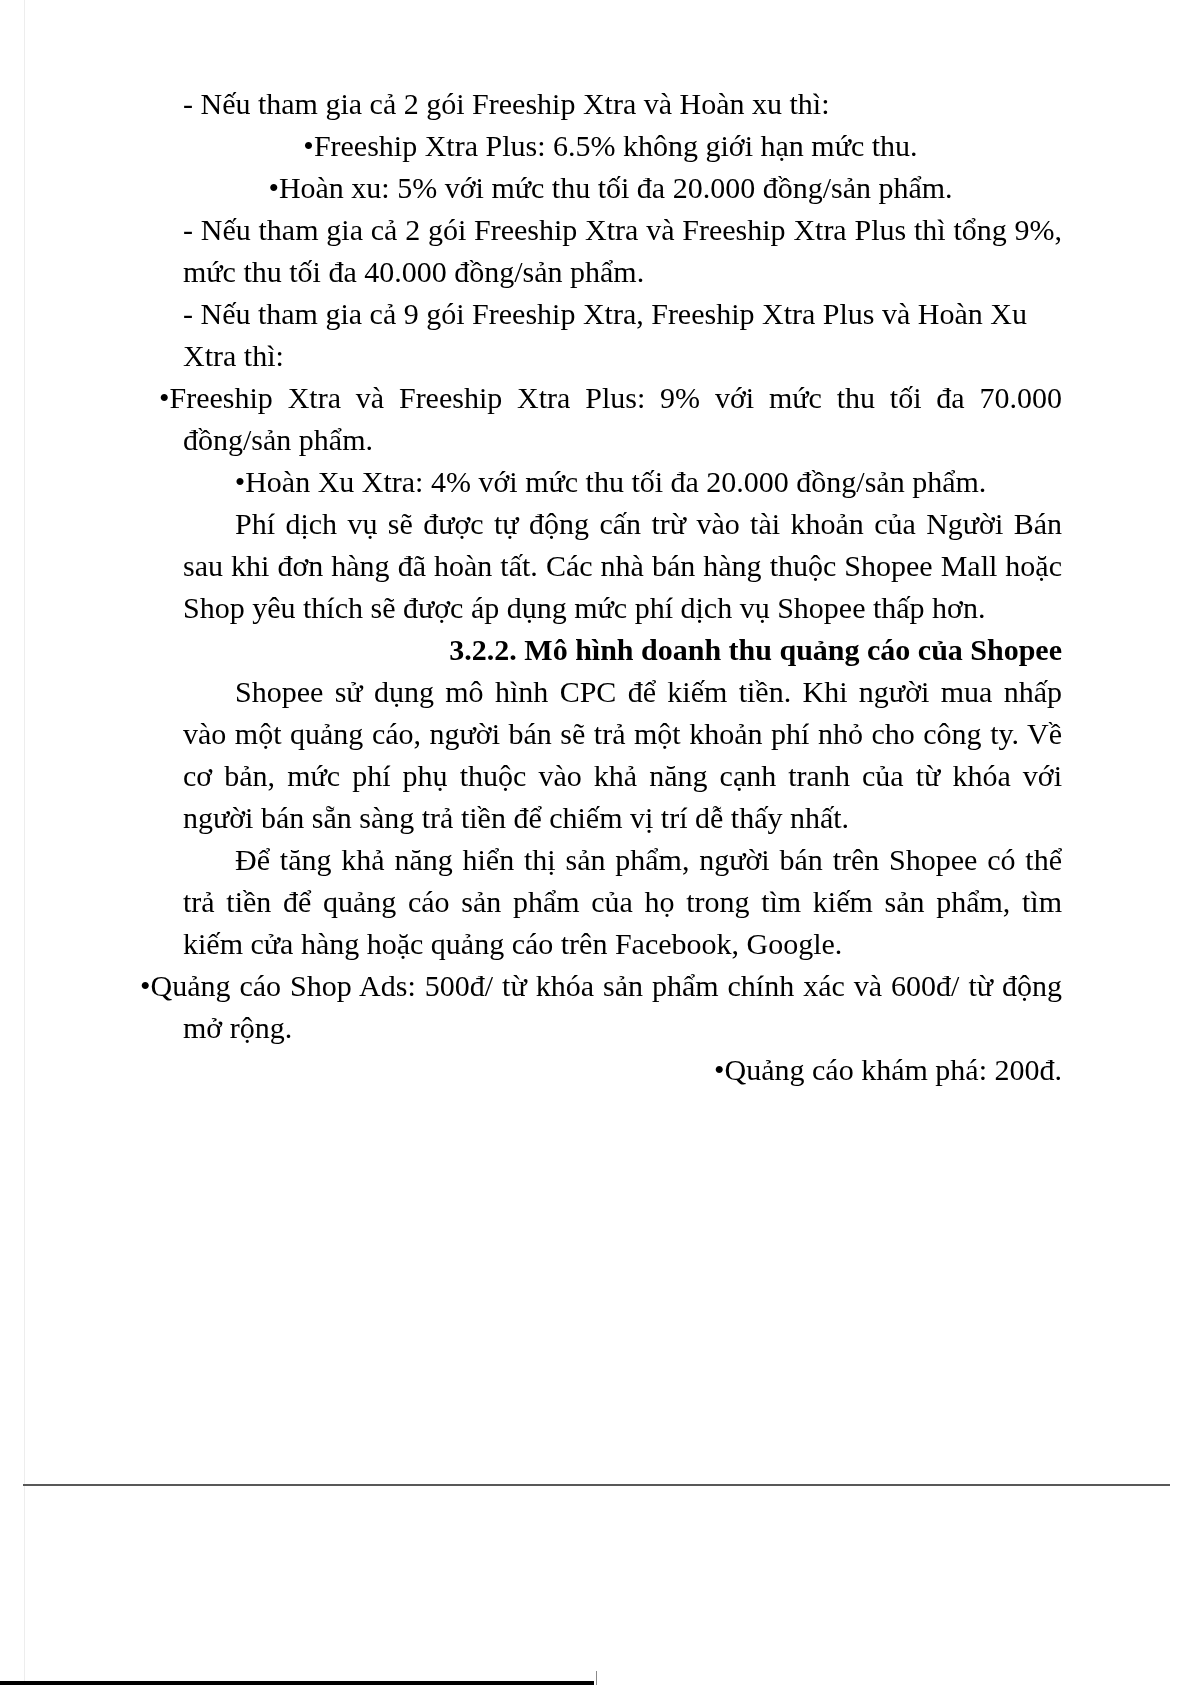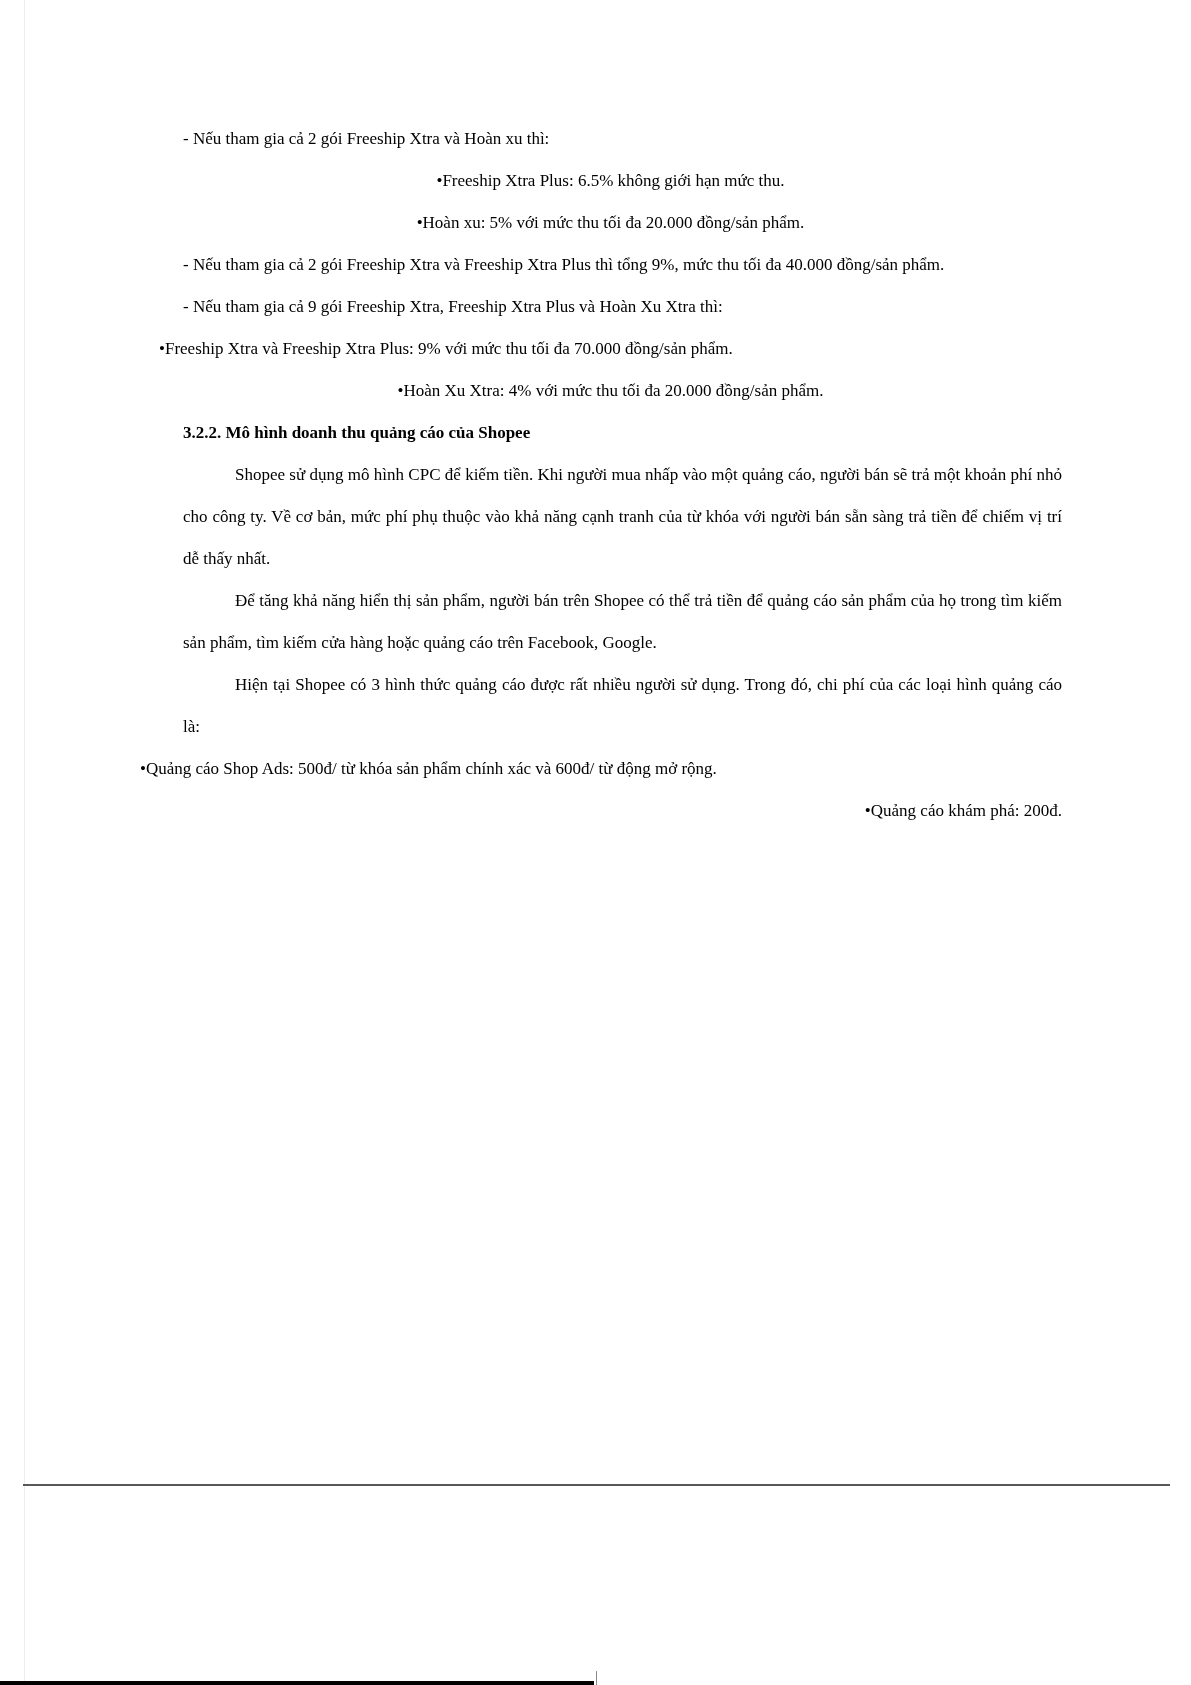--- a/index.html
+++ b/index.html
@@ -10,43 +10,43 @@
     font-family: "Liberation Serif", "DejaVu Serif", serif;
     color: #000000;
     overflow: hidden;
   }
   .page-edge {
     position: absolute; left: 24px; top: 0; bottom: 0;
     width: 1px; background: #ededed;
   }
   .content {
     position: absolute;
-    left: 183px; top: 118px;
+    left: 183px; top: 83px;
     width: 879px;
-    font-size: 17px;
+    font-size: 30px;
     line-height: 42px;
     color: #000000;
   }
   .content p { margin: 0; }
   .dash       { text-align: left; }
   .dash.just  { text-align: justify; }
   .para       { text-align: justify; text-indent: 52px; }
   .heading    { font-weight: bold; margin-left: 52px; text-align: left; }
   .bullet1    { margin-left: 75px;  text-indent: -24px; text-align: center; }
   .bullet1.just { text-align: justify; }
   .bullet2    { margin-left: 147px; text-indent: -43px; text-align: right; }
   .bullet2.just { text-align: justify; }
   .mt3  { margin-top: 3px; }
   .mt7  { margin-top: 7px; }
   .mt8  { margin-top: 8px; }
   .mt9  { margin-top: 9px; }
   .mt10 { margin-top: 10px; }
   .mt11 { margin-top: 11px; }
   .mt12 { margin-top: 12px; }
-  .mt13 { margin-top: 13px; }
+  .mt13 { margin-top: 13px; text-align: right; }
   .mt14 { margin-top: 14px; }
   .mt21 { margin-top: 21px; }
   .divider {
     position: absolute; left: 23px; top: 1484px;
     width: 1147px; height: 2px; background: #585858;
   }
   .bottom-bar {
     position: absolute; left: 0; top: 1681px;
     width: 594px; height: 4px; background: #000000;
   }
@@ -69,28 +69,28 @@
   <p class="bullet1"><span>•</span><span>Hoàn xu: 5% với mức thu tối đa 20.000 đồng/sản phẩm.</span></p>
 
   <p class="dash just mt8">- Nếu tham gia cả 2 gói Freeship Xtra và Freeship Xtra Plus thì tổng 9%, mức thu tối đa 40.000 đồng/sản phẩm.</p>
 
   <p class="dash mt10">- Nếu tham gia cả 9 gói Freeship Xtra, Freeship Xtra Plus và Hoàn Xu Xtra thì:</p>
 
   <p class="bullet1 just mt9"><span>•</span><span>Freeship Xtra và Freeship Xtra Plus: 9% với mức thu tối đa 70.000 đồng/sản phẩm.</span></p>
 
   <p class="bullet1 mt3"><span>•</span><span>Hoàn Xu Xtra: 4% với mức thu tối đa 20.000 đồng/sản phẩm.</span></p>
 
+  <p class="para mt14">Phí dịch vụ sẽ được tự động cấn trừ vào tài khoản của Người Bán sau khi đơn hàng đã hoàn tất. Các nhà bán hàng thuộc Shopee Mall hoặc Shop yêu thích sẽ được áp dụng mức phí dịch vụ Shopee thấp hơn.</p>
 
   <p class="heading mt13">3.2.2. Mô hình doanh thu quảng cáo của Shopee</p>
 
   <p class="para mt7">Shopee sử dụng mô hình CPC để kiếm tiền. Khi người mua nhấp vào một quảng cáo, người bán sẽ trả một khoản phí nhỏ cho công ty. Về cơ bản, mức phí phụ thuộc vào khả năng cạnh tranh của từ khóa với người bán sẵn sàng trả tiền để chiếm vị trí dễ thấy nhất.</p>
 
   <p class="para mt11">Để tăng khả năng hiển thị sản phẩm, người bán trên Shopee có thể trả tiền để quảng cáo sản phẩm của họ trong tìm kiếm sản phẩm, tìm kiếm cửa hàng hoặc quảng cáo trên Facebook, Google.</p>
 
-  <p class="para mt7">Hiện tại Shopee có 3 hình thức quảng cáo được rất nhiều người sử dụng. Trong đó, chi phí của các loại hình quảng cáo là:</p>
 
 
   <p class="bullet2 just"><span>•</span><span>Quảng cáo Shop Ads: 500đ/ từ khóa sản phẩm chính xác và 600đ/ từ động mở rộng.</span></p>
 
   <p class="bullet2"><span>•</span><span>Quảng cáo khám phá: 200đ.</span></p>
 
 </div>
 
 <div class="divider"></div>
 <div class="bottom-bar"></div>

